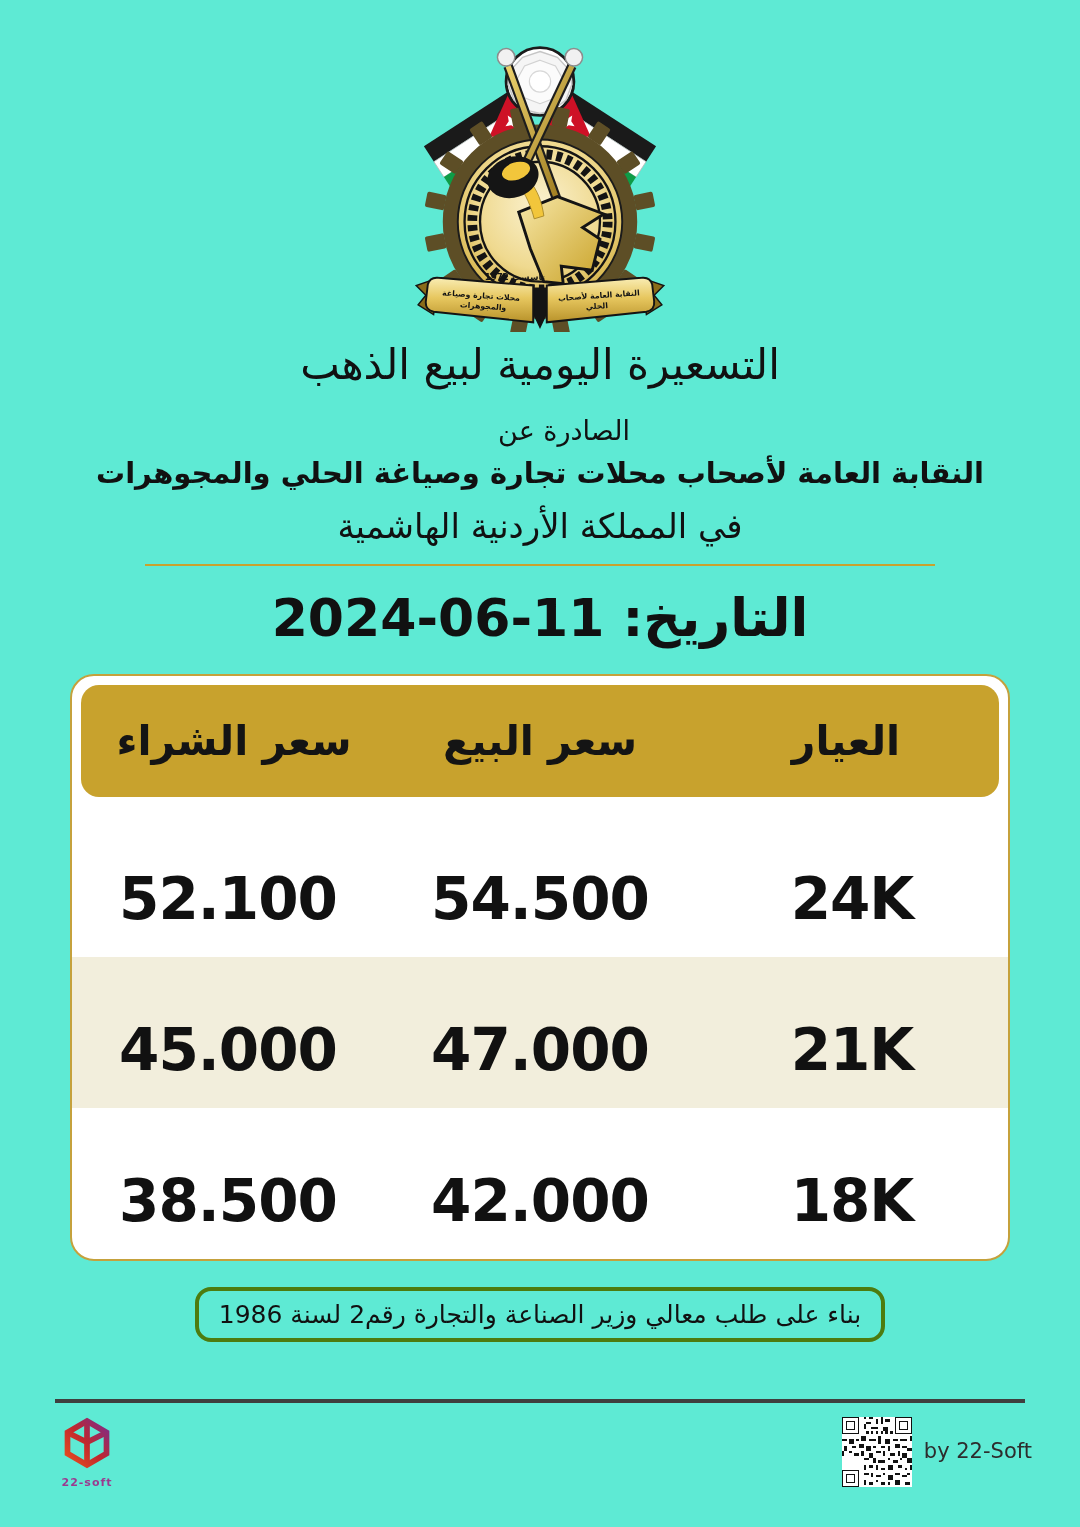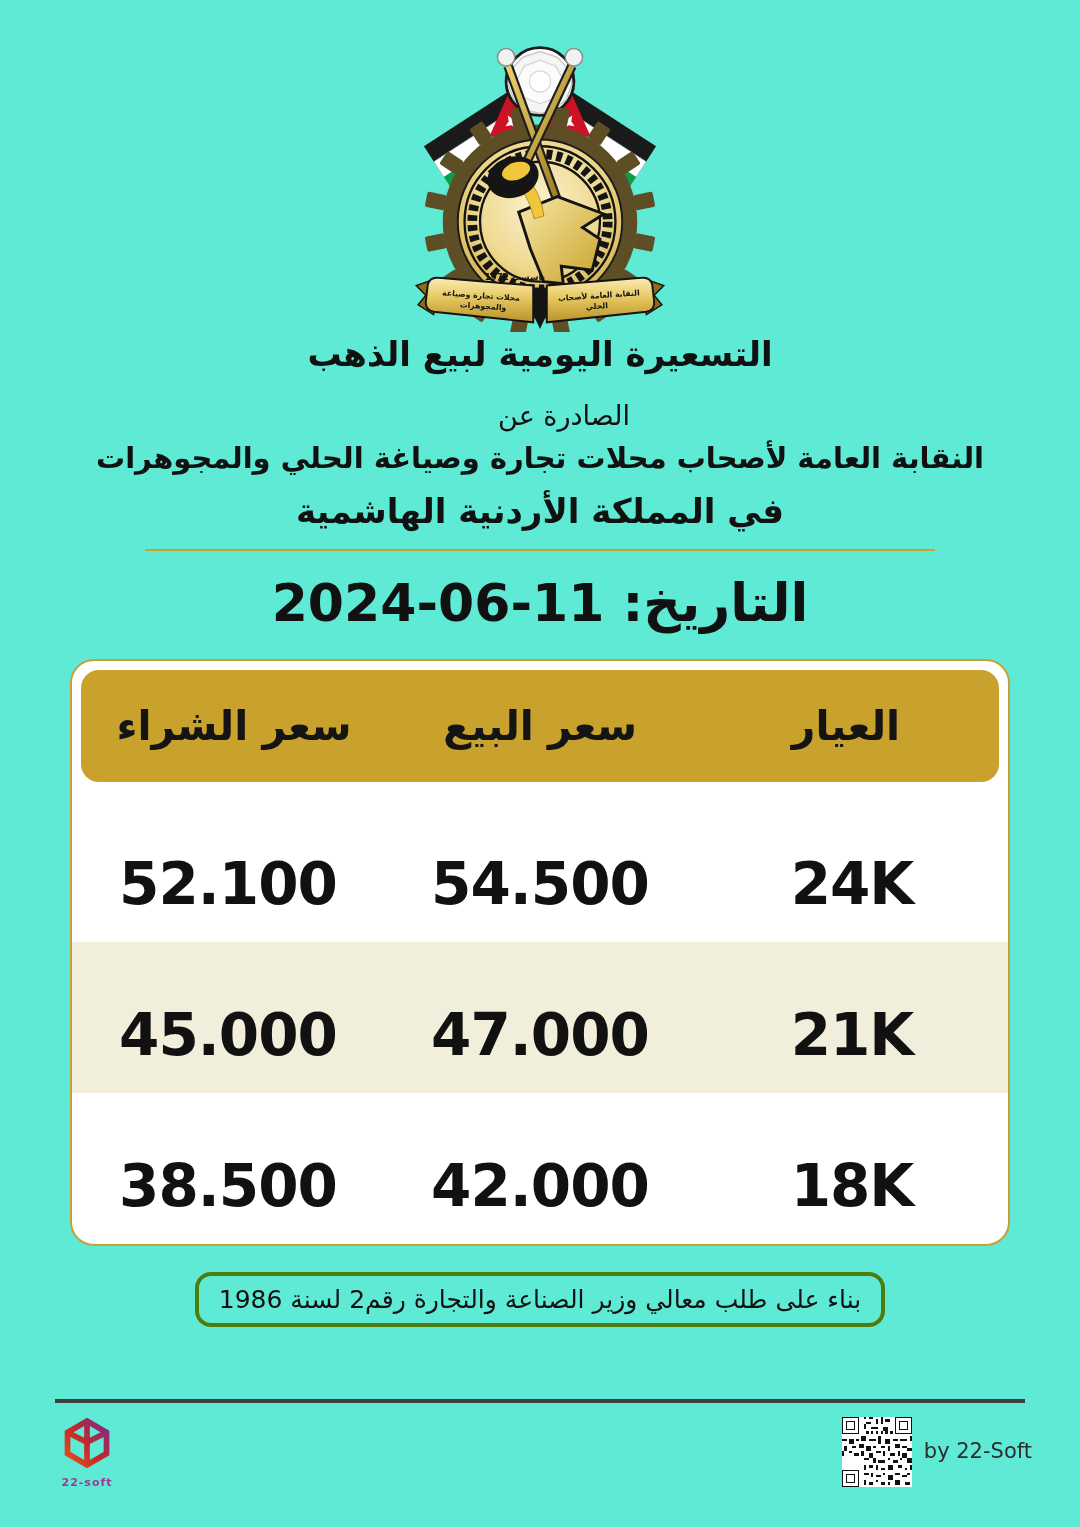--- a/index.html
+++ b/index.html
@@ -8,26 +8,26 @@
     width:1080px;height:1527px;
     margin:0 auto;
     background:#5eead4;
     font-family:"DejaVu Sans","Liberation Sans",sans-serif;
     color:#111;
     overflow:hidden;
   }
   
   .emblem-wrap{display:flex;justify-content:center;padding-top:36px;}
   .main-title{
-    text-align:center;font-size:34px;font-weight:700;
-    margin-top:2px;letter-spacing:0;
+    text-align:center;font-size:42px;font-weight:400;
+    margin-top:8px;letter-spacing:0;
   }
   .issued-by{text-align:center;font-size:27px;font-weight:500;margin-top:26px;padding-left:48px;}
   .org-line{text-align:center;font-size:29px;font-weight:600;margin-top:10px;}
-  .country-line{text-align:center;font-size:34px;font-weight:700;margin-top:16px;}
+  .country-line{text-align:center;font-size:34px;font-weight:400;margin-top:16px;}
   .gold-rule{
     width:790px;height:0;margin:18px auto 0;
     border-top:2px solid #C9A22C;
   }
   .date-line{
     text-align:center;font-size:52px;font-weight:800;margin-top:22px;
   }
   
   .price-table{
     width:936px;margin:26px auto 0;

